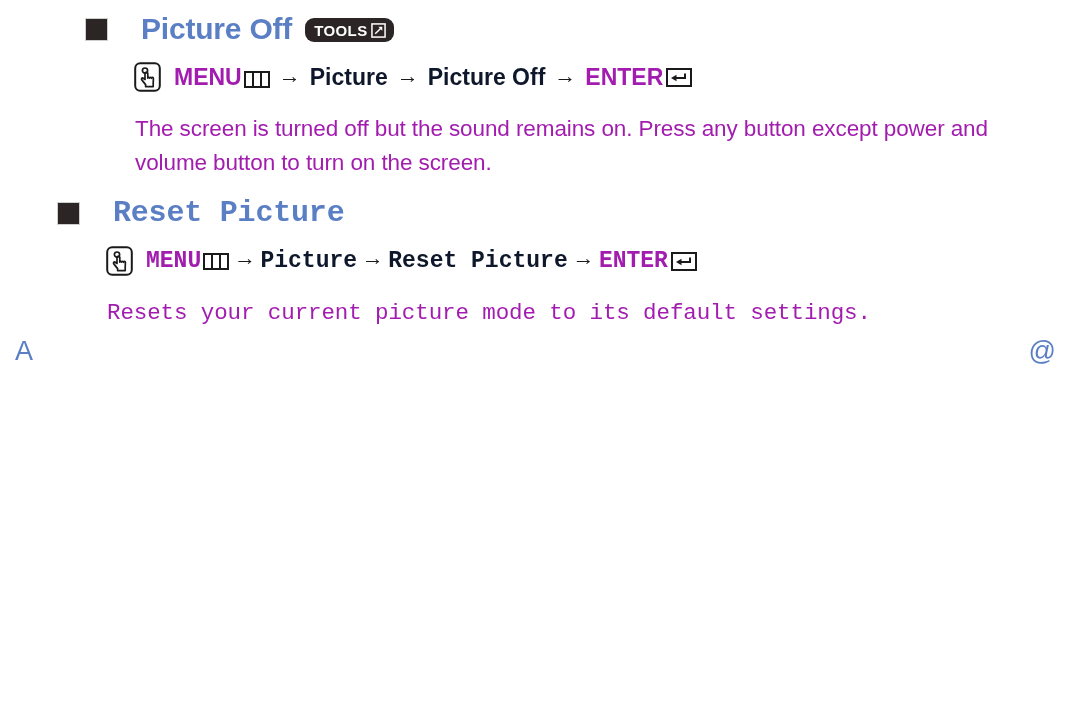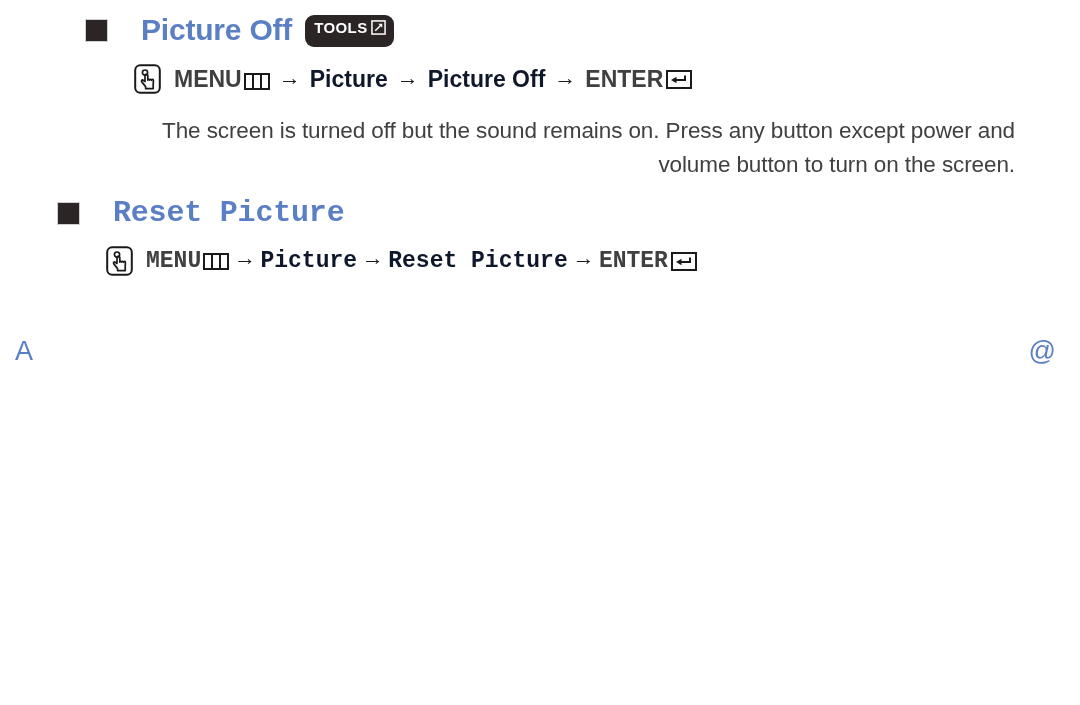--- a/index.html
+++ b/index.html
@@ -50,21 +50,21 @@
     white-space: nowrap;
   }
 
   
   .tools-badge {
     display: inline-flex;
     align-items: center;
     background: #2b2526;
     border-radius: 9px;
     height: 24px;
-    padding: 0 8px 8px 9px;
+    padding: 0 8px 0 9px;
     margin-left: 13px;
     position: relative;
     top: 1px;
   }
   .tools-badge .tools-label {
     color: #ffffff;
     font-size: 15px;
     font-weight: bold;
     letter-spacing: 0.4px;
     line-height: 1;
@@ -86,21 +86,21 @@
   .hand-icon {
     width: 27px;
     height: 30px;
     flex: 0 0 auto;
     margin-right: 13px;
   }
   .path-seg {
     font-size: 23px;
     font-weight: bold;
     line-height: 1;
-    color: #404040;
+    color: #a21caf;
     display: inline-flex;
     align-items: center;
   }
   .path-seg.blue {
     color: #0f172a;
     text-align: center;
   }
   .path-arrow {
     font-size: 22px;
     color: #1a1a1a;
@@ -120,25 +120,24 @@
     width: 26px;
     height: 19px;
     margin-left: 3px;
     display: inline-block;
   }
 
   
   .body-copy {
     padding-left: 107px;
     font-size: 22.5px;
-    color: #404040;
+    color: #a21caf;
     line-height: 34px;
     max-width: 880px;
     letter-spacing: -0.1px;
-    text-align: right;
   }
 
   
   .marker {
     position: absolute;
     color: #5b7fc4;
     font-size: 27px;
     line-height: 1;
   }
   .marker-left  { left: 15px;  top: 338px; }
@@ -248,18 +247,19 @@
         <span class="enter-icon">
           <svg viewBox="0 0 26 19" width="26" height="19" aria-hidden="true">
             <rect x="1" y="1" width="24" height="17" fill="none" stroke="#1a1a1a" stroke-width="2"></rect>
             <path d="M19 5.5 L19 10 L8 10" fill="none" stroke="#1a1a1a" stroke-width="2"></path>
             <polygon points="5,10 10.5,6.8 10.5,13.2" fill="#1a1a1a"></polygon>
           </svg>
         </span>
       </span>
     </div>
 
+    <div class="body-copy" style="margin-top:20px;">Resets your current picture mode to its default settings.</div>
   </div>
 
   <div class="marker marker-left">A</div>
   <div class="marker marker-right">@</div>
 
 </div>
 
 </body></html>

